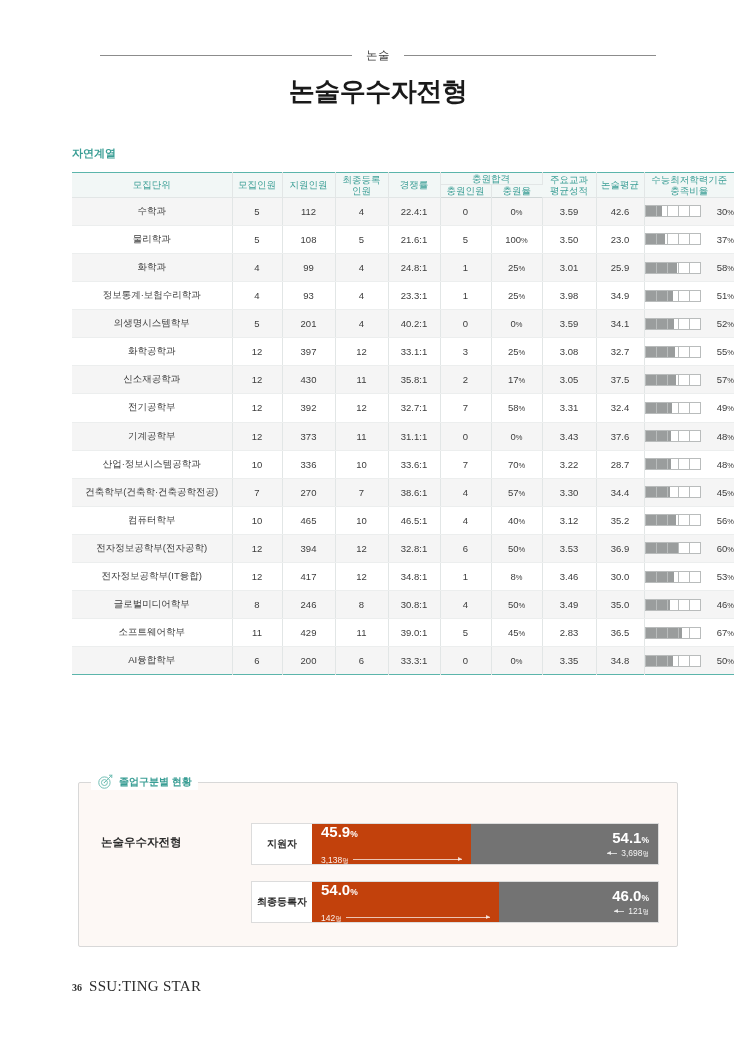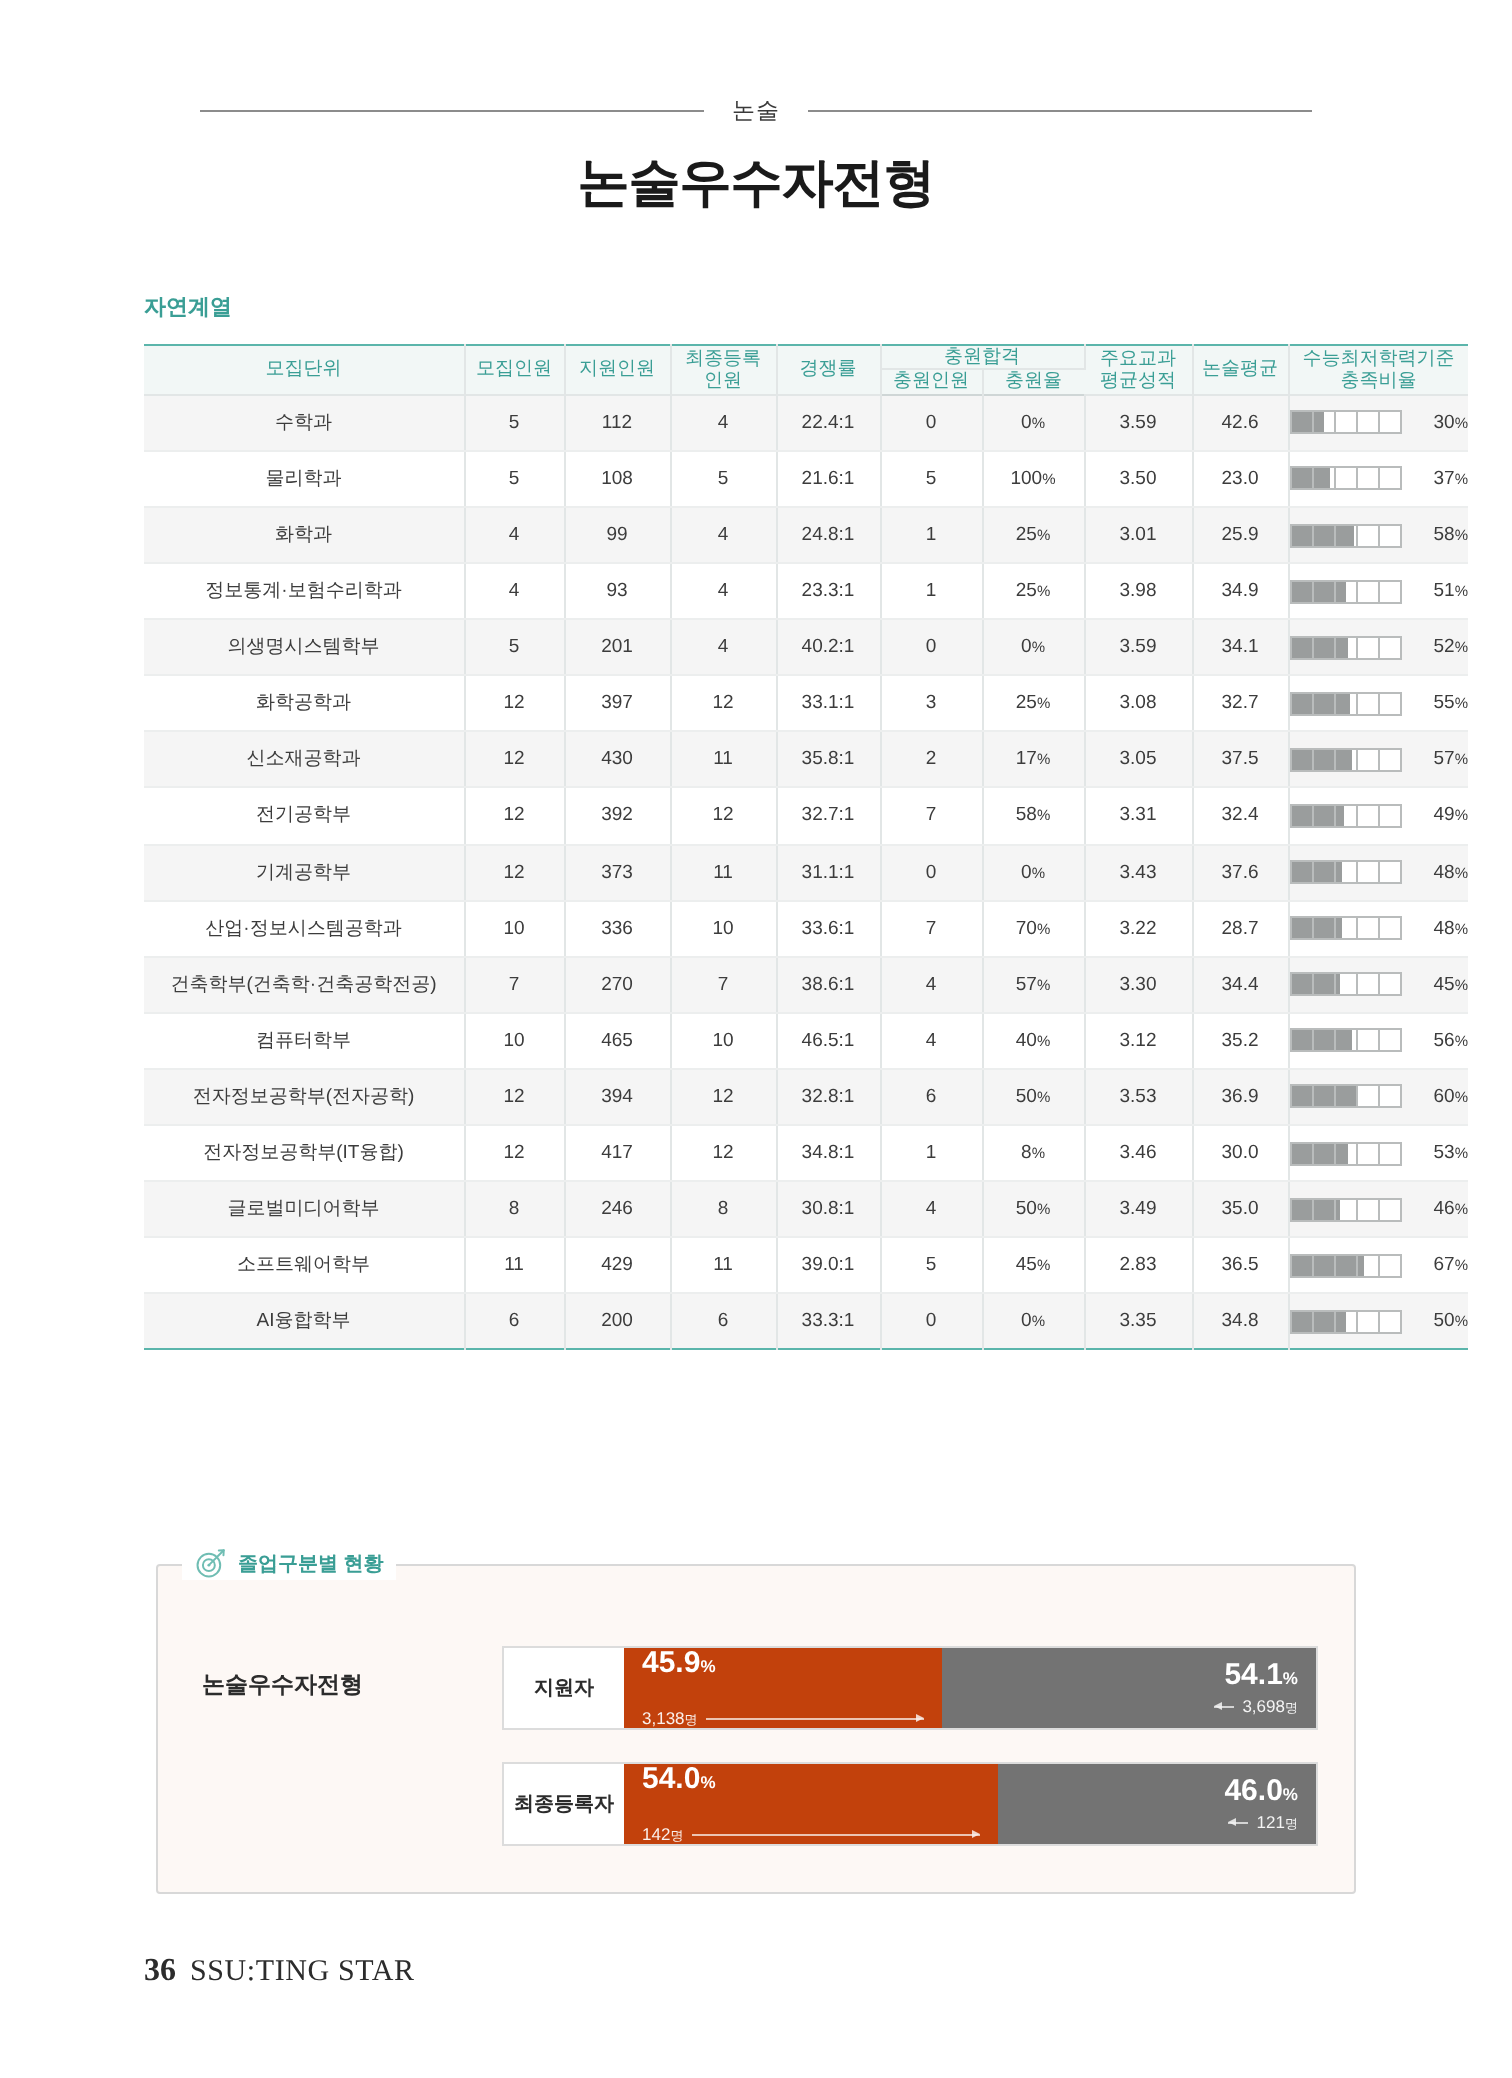--- a/index.html
+++ b/index.html
@@ -219,21 +219,21 @@
   }
   .bar-gap { height: 16px; }
 
   
   .footer {
     position: absolute;
     left: 72px; bottom: 44px;
     display: flex; align-items: baseline; gap: 7px;
     font-family: "Liberation Serif", "DejaVu Serif", serif;
   }
-  .footer .pgnum { font-size: 16px; font-weight: bold; color: #2c2c2c; margin-top: 11px; }
+  .footer .pgnum { font-size: 10px; font-weight: bold; color: #2c2c2c; margin-top: 11px; }
   .footer .brand { font-size: 15px; color: #2c2c2c; letter-spacing: .3px; }
 </style>
 </head>
 <body>
 
 <div class="runhead">
   <div class="rule"></div>
   <div class="rh-text">논술</div>
   <div class="rule"></div>
 </div>

